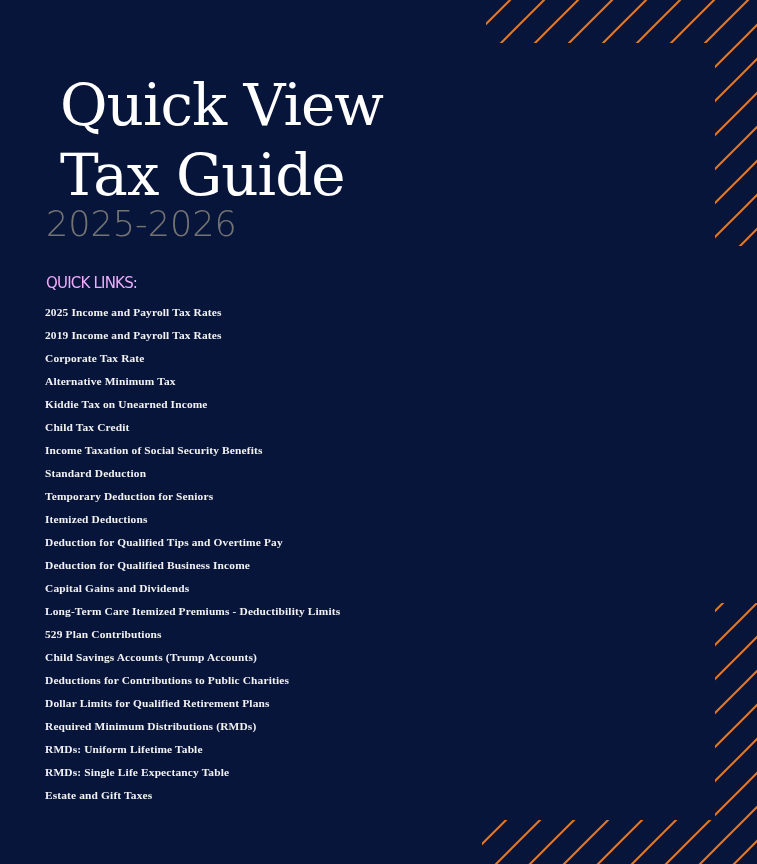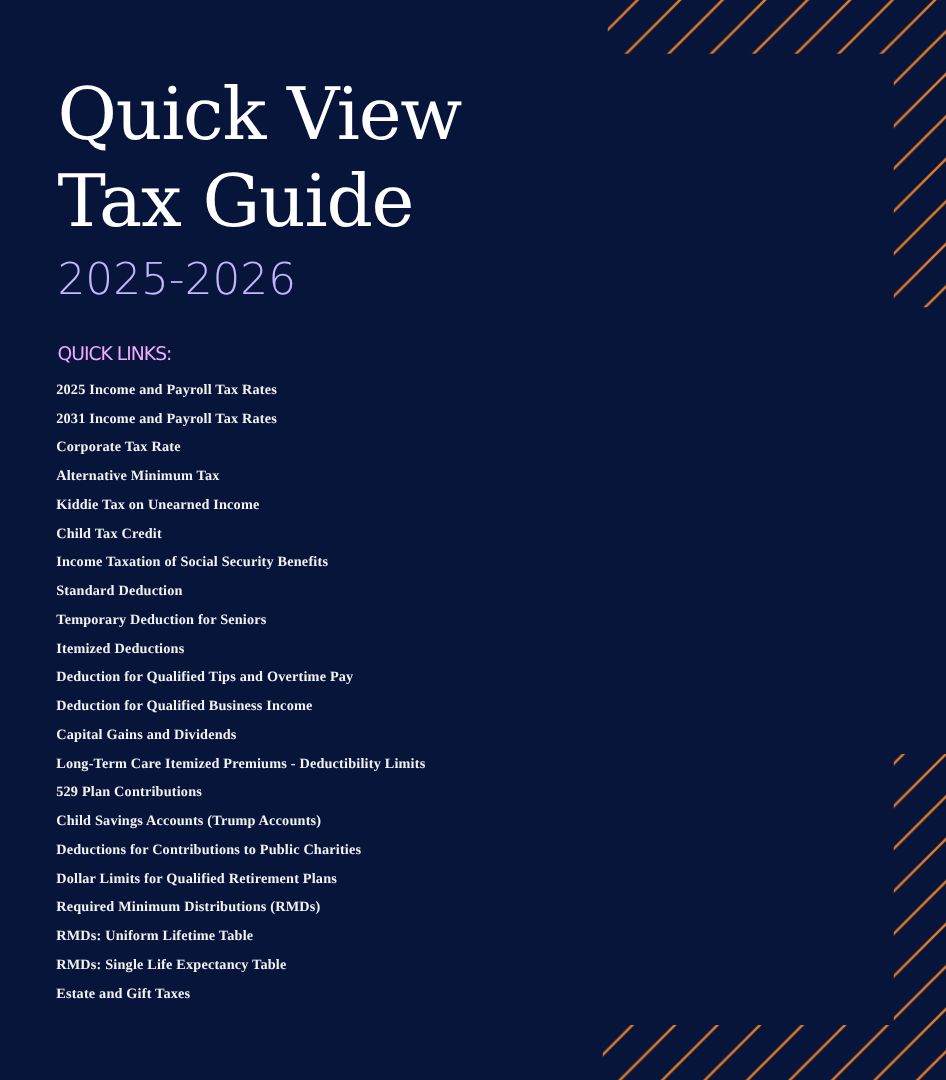--- a/index.html
+++ b/index.html
@@ -8,26 +8,26 @@
       background: #08153a;
       position: relative;
       font-family: "Liberation Sans", sans-serif;
     }
     .deco { position: absolute; left: 0; top: 0; width: 757px; height: 864px; pointer-events: none; }
     .title {
       position: absolute; left: 46px; top: 56px;
       font-family: "DejaVu Serif", "Liberation Serif", serif;
       color: #ffffff; font-size: 58px; line-height: 70px;
       letter-spacing: -1px; font-weight: normal;
-      margin: 0;
+      margin: 14px;
     }
     .title span { display: block; }
     .years {
       position: absolute; left: 46px; top: 204px;
-      color: #c4b5fd; font-family: "DejaVu Sans", sans-serif;
+      color: #737373; font-family: "DejaVu Sans", sans-serif;
       font-size: 35px; font-weight: 300; letter-spacing: 0px;
     }
     .ql-heading {
       position: absolute; left: 46px; top: 274px;
       color: #f0abfc; font-family: "DejaVu Sans", sans-serif;
       font-size: 15px; letter-spacing: -0.8px;
     }
     .links {
       position: absolute; left: 45px; top: 302px;
       list-style: none; margin: 0; padding: 0;
@@ -71,21 +71,21 @@
   <span>Quick View</span>
   <span>Tax Guide</span>
 </h1>
 
 <div class="years">2025-2026</div>
 
 <div class="ql-heading">QUICK LINKS:</div>
 
 <ul class="links">
   <li><a>2025 Income and Payroll Tax Rates</a></li>
-  <li><a>2031 Income and Payroll Tax Rates</a></li>
+  <li><a>2019 Income and Payroll Tax Rates</a></li>
   <li><a>Corporate Tax Rate</a></li>
   <li><a>Alternative Minimum Tax</a></li>
   <li><a>Kiddie Tax on Unearned Income</a></li>
   <li><a>Child Tax Credit</a></li>
   <li><a>Income Taxation of Social Security Benefits</a></li>
   <li><a>Standard Deduction</a></li>
   <li><a>Temporary Deduction for Seniors</a></li>
   <li><a>Itemized Deductions</a></li>
   <li><a>Deduction for Qualified Tips and Overtime Pay</a></li>
   <li><a>Deduction for Qualified Business Income</a></li>

